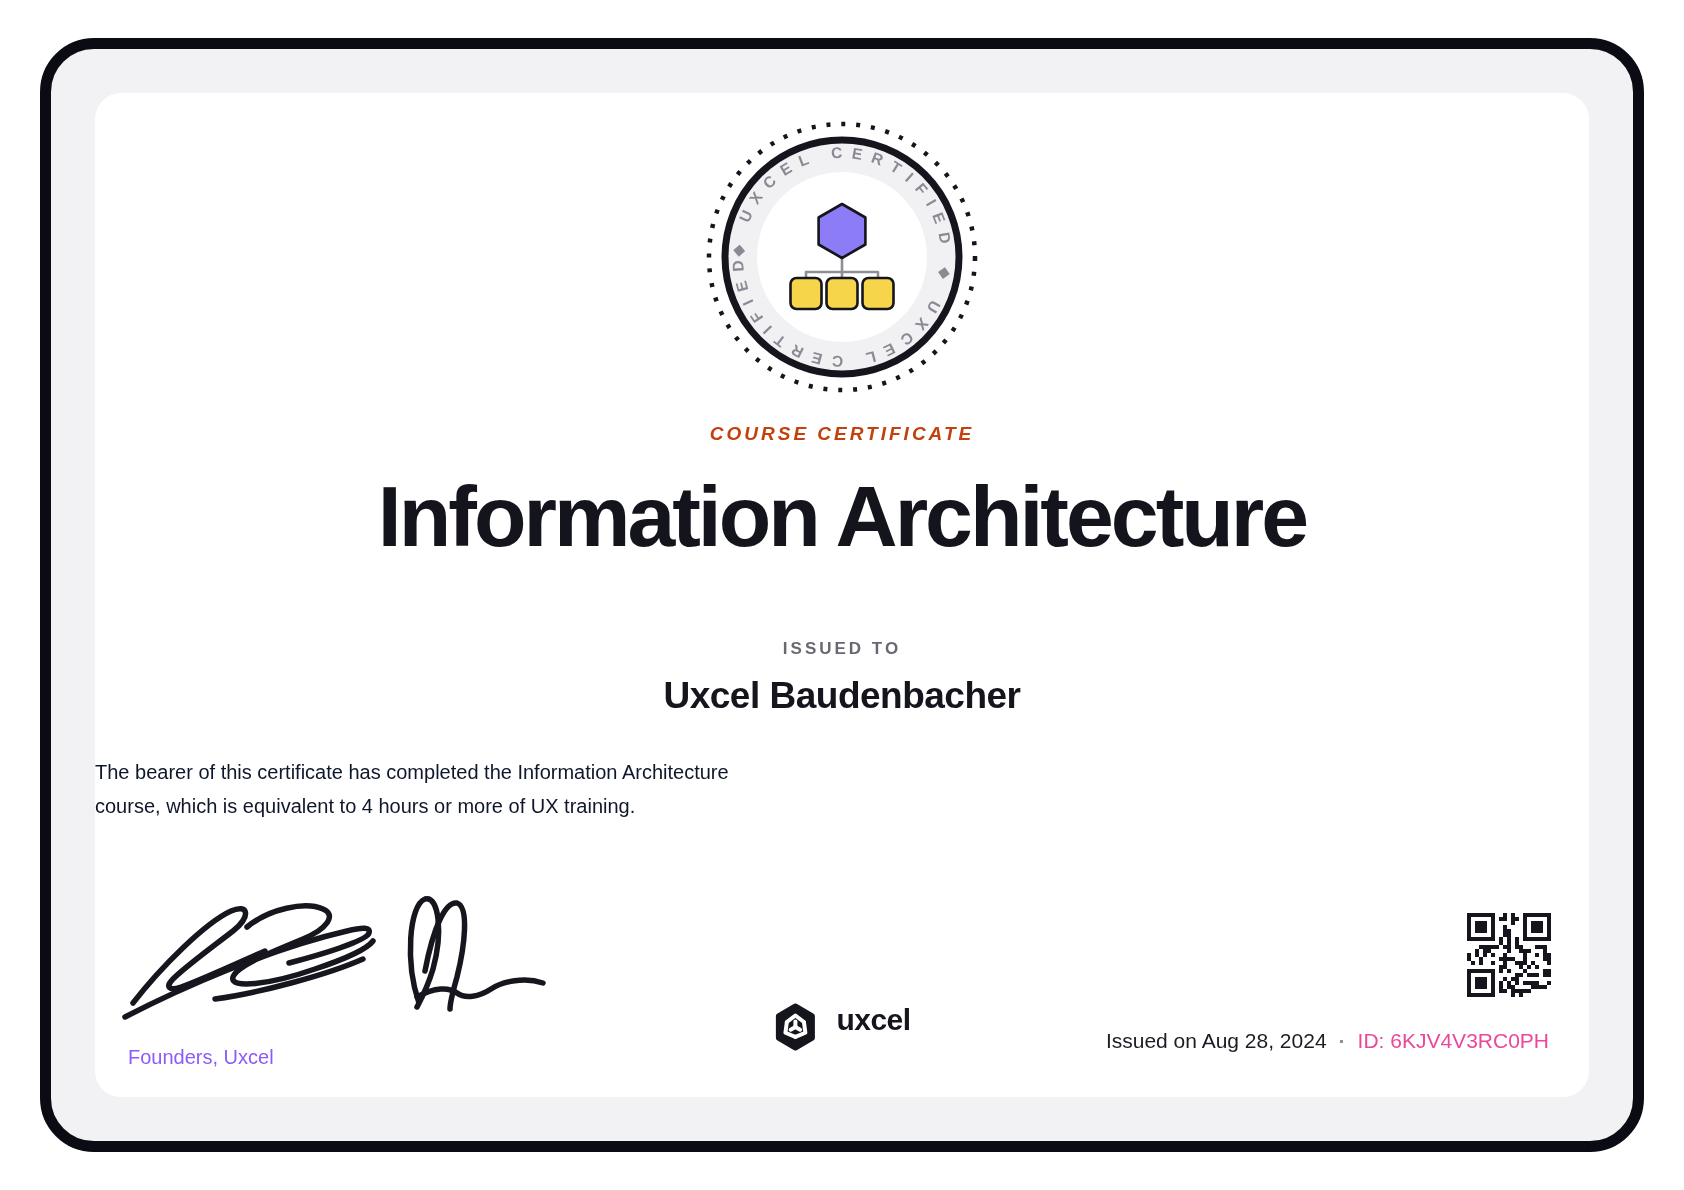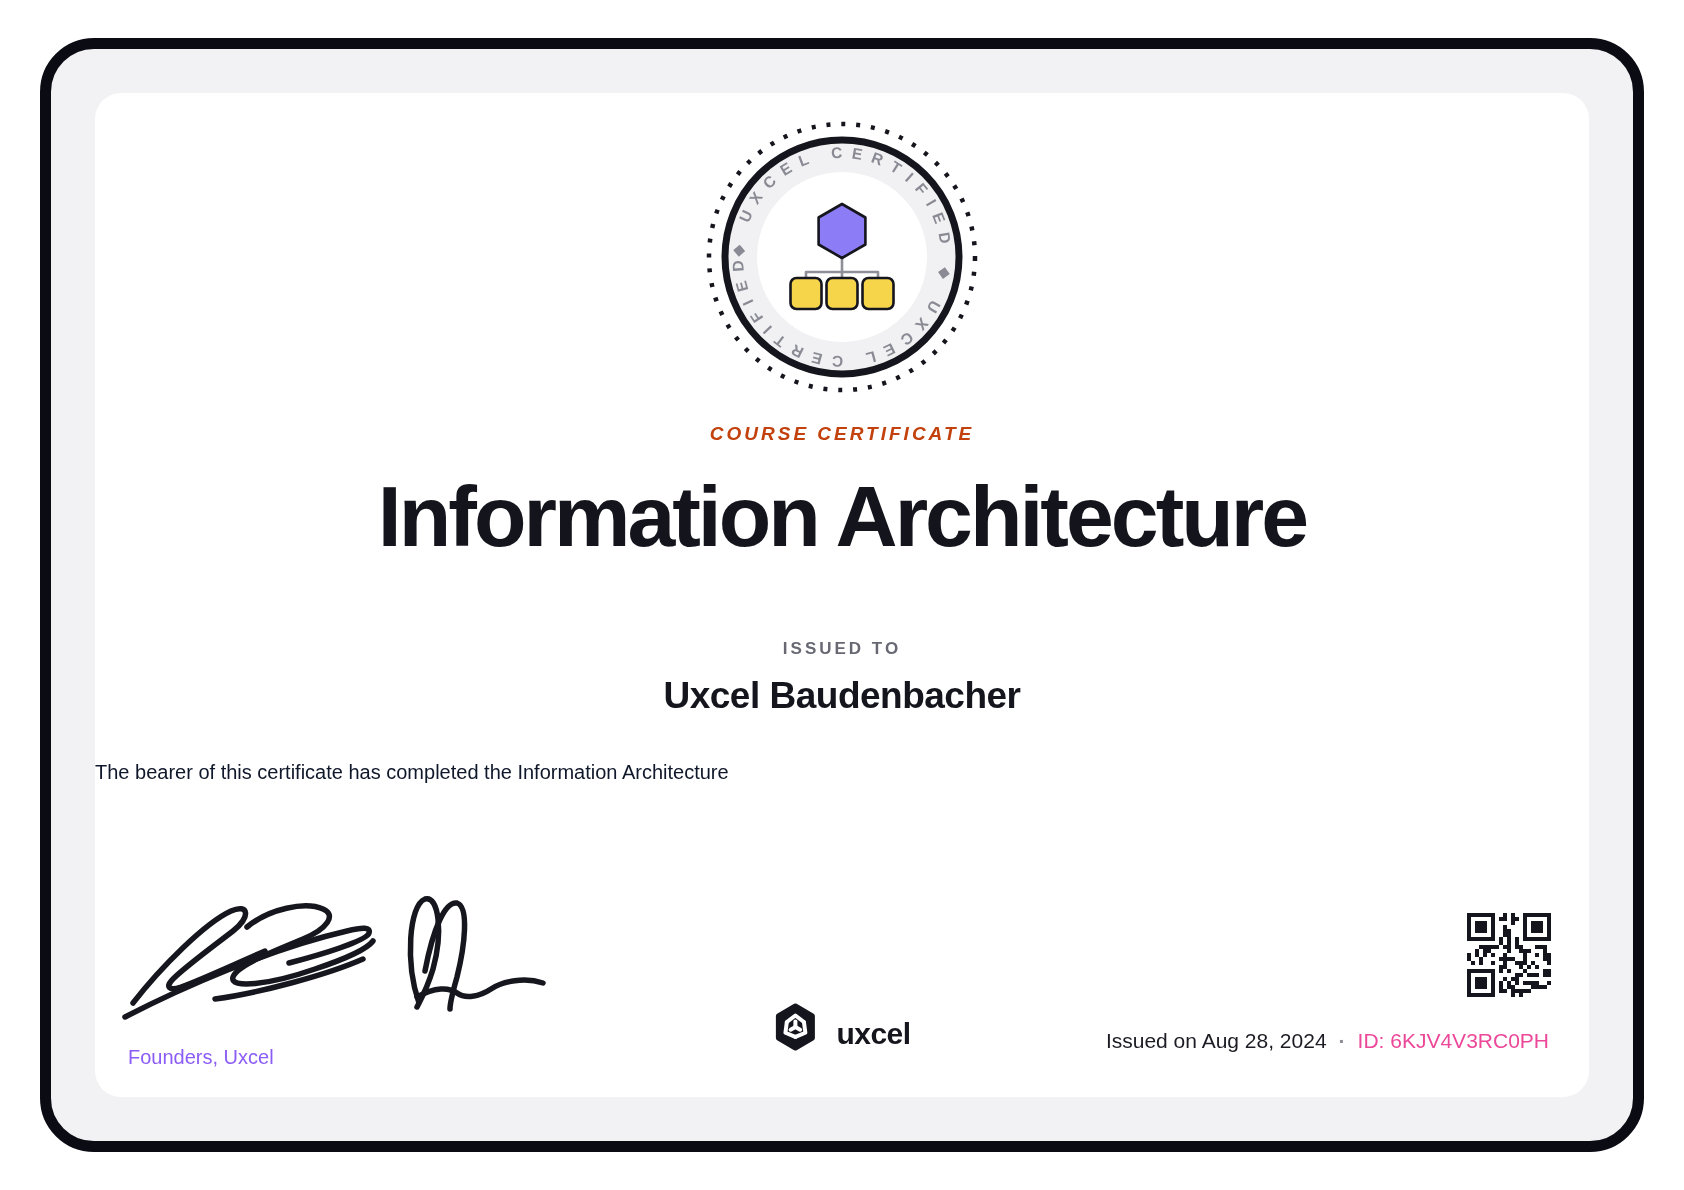--- a/index.html
+++ b/index.html
@@ -39,21 +39,21 @@
     position:absolute; top:662px; width:100%; text-align:left;
     font-size:20px; line-height:34px; color:#0f172a;
   }
   .signatures { position:absolute; left:24px; bottom:72px; }
   .founders {
     position:absolute; left:33px; bottom:28px;
     font-size:20px; color:#8b5cf6;
   }
   .brand {
     position:absolute; left:50%; transform:translateX(-50%); bottom:46px;
-    display:flex; align-items:flex-end; gap:19px;
+    display:flex; align-items:flex-start; gap:19px;
   }
   .brand-word { font-size:30px; font-weight:700; color:#15151d; letter-spacing:-0.5px; }
   .qr { position:absolute; right:38px; bottom:100px; width:84px; height:84px; }
   .issue-line {
     position:absolute; right:40px; bottom:44px;
     display:flex; align-items:baseline; gap:12px; font-size:21px;margin-top:46px;
   }
   .issued-on { color:#1c1c24; }
   .dot-sep { color:#8e8e98; font-weight:700; }
   .cert-id { color:#ec4899; }
@@ -85,20 +85,21 @@
         </g>
       </svg>
     </div>
 
     <div class="kicker">COURSE CERTIFICATE</div>
     <div class="title">Information Architecture</div>
     <div class="issued-to">ISSUED TO</div>
     <div class="recipient">Uxcel Baudenbacher</div>
     <div class="description">
       <div>The bearer of this certificate has completed the Information Architecture</div>
+      <div>course, which is equivalent to 4 hours or more of UX training.</div>
     </div>
 
     <div class="signatures">
       <svg width="430" height="150" viewBox="0 0 430 150">
         <g fill="none" stroke="#16161e" stroke-width="5.5" stroke-linecap="round" stroke-linejoin="round">
           <path d="M14,132 C42,96 86,52 112,40 C130,32 132,46 114,60 C92,77 66,96 54,108 C46,116 50,120 62,116 C84,108 118,92 146,80"></path>
           <path d="M6,146 C60,118 150,78 228,60 C244,56 252,56 250,62 C248,70 200,84 170,92"></path>
           <path d="M128,56 C150,38 186,30 204,38 C218,44 208,58 184,68 C156,80 118,94 114,106 C110,118 150,114 196,98 C226,88 248,78 254,70"></path>
           <path d="M96,128 C140,122 208,104 244,88"></path>
           <path d="M300,132 C286,92 290,34 306,28 C320,24 324,62 314,98 C308,118 300,132 298,136"></path>

